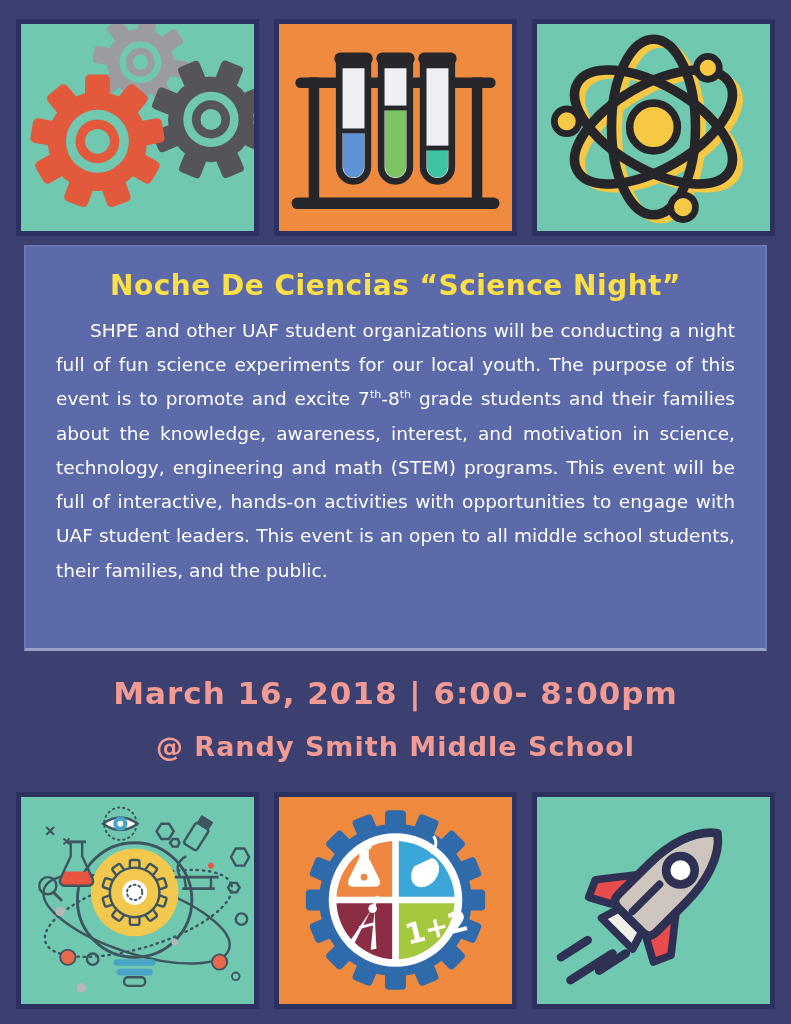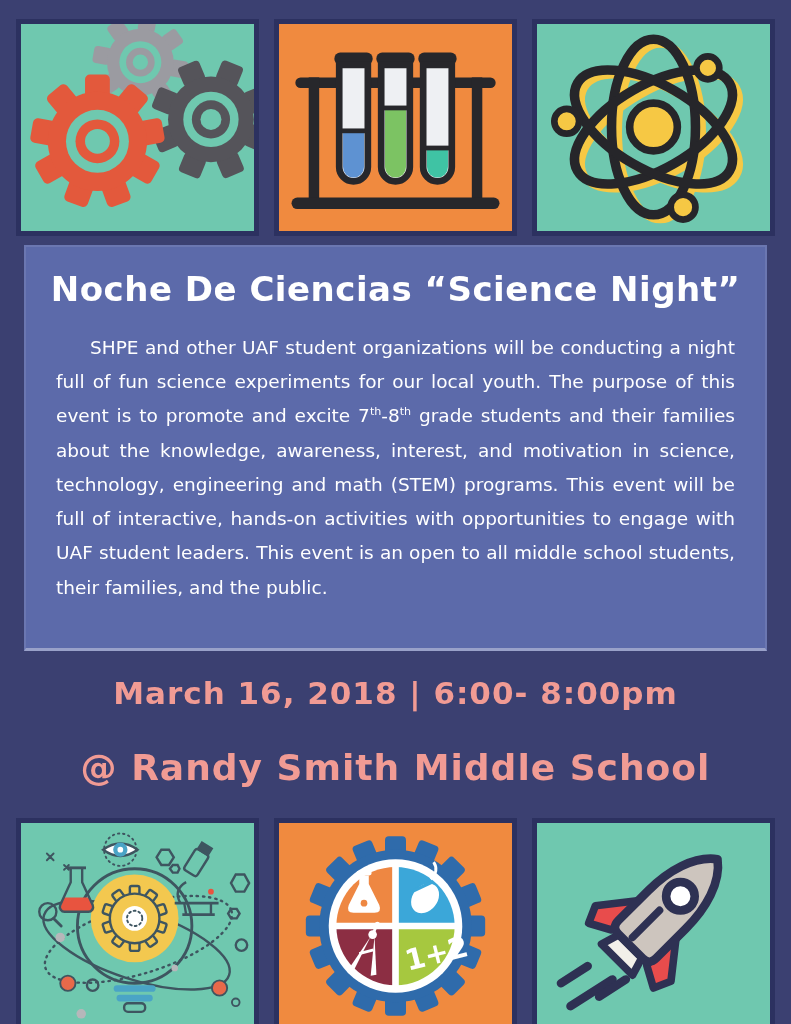--- a/index.html
+++ b/index.html
@@ -27,52 +27,52 @@
     height:406px;
     background:#5c6aaa;
     border:2px solid #6b77b1;
     border-bottom:3px solid #99a1c9;
     padding:12px 22px 0;
     overflow:hidden;
   }
   .title{
     margin:10px 0 0;
     text-align:center;
-    font-size:34px;
+    font-size:28px;
     font-weight:bold;
     letter-spacing:.5px;
-    color:#ffffff;
+    color:#fde047;
   }
   .subtitle{
     margin:22px 0 0;
     text-align:center;
     font-size:20px;
     color:#ffffff;
   }
   .body-text{
-    margin:22px 8px 0;
+    margin:12px 8px 0;
     font-size:18.5px;
     line-height:1.85;
     text-align:justify;
     text-indent:34px;
     color:#ffffff;
   }
   .body-text sup{font-size:.6em;line-height:0;}
   .datetime{
     margin:24px 0 0;
     text-align:center;
     font-size:31px;
     font-weight:bold;
     color:#f19b94;
     letter-spacing:1px;
   }
   .location{
-    margin:36px 0 0;
+    margin:20px 0 0;
     text-align:center;
-    font-size:36px;
+    font-size:27px;
     font-weight:bold;
     color:#f19b94;
     letter-spacing:1px;
   }
   .stem-math{font:bold 30px "DejaVu Sans",sans-serif;fill:#ffffff;}
 </style>
 </head>
 <body>
 
 <div class="flyer">

